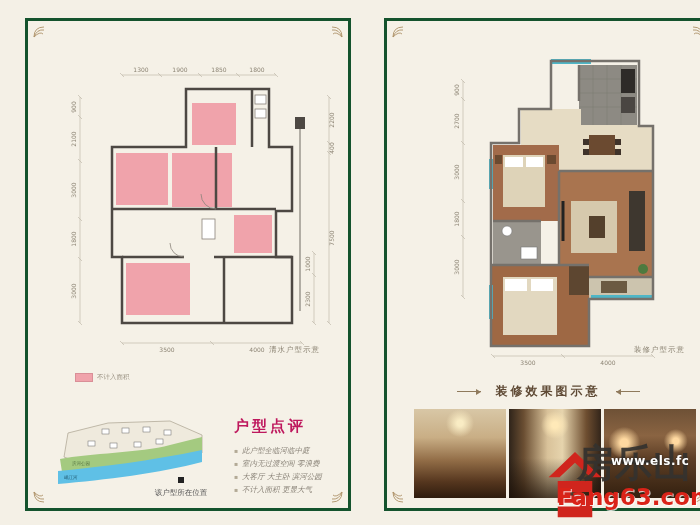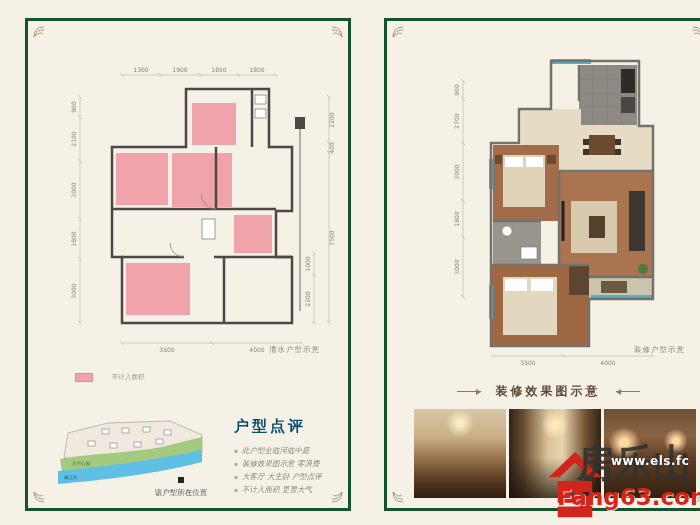--- a/index.html
+++ b/index.html
@@ -8,26 +8,26 @@
   .panel{position:absolute;top:18px;height:487px;border:3px solid #14532d;background:#f5f1e7;}
   #panel-left{left:25px;width:320px;}
   #panel-right{left:352px;width:322px;margin-left:32px;}
   .corner{position:absolute;width:14px;height:14px;opacity:.85;}
   .corner.tl{top:4px;left:4px;}
   .corner.tr{top:4px;right:4px;transform:scaleX(-1);}
   .corner.bl{bottom:4px;left:4px;transform:scaleY(-1);}
   .corner.br{bottom:4px;right:4px;transform:scale(-1,-1);}
   .plan-svg{position:absolute;}
   .plan-label{position:absolute;font-size:7.5px;color:#8d8575;letter-spacing:1px;}
-  .legend{position:absolute;left:47px;top:352px;display:flex;align-items:center;gap:19px;}
+  .legend{position:absolute;left:47px;top:352px;display:flex;align-items:center;gap:4px;}
   .legend .sw{width:16px;height:7px;background:#f0a3ab;border:.5px solid #d98f97;}
   .legend .tx{font-size:6.5px;color:#9a9283;}
   .review{position:absolute;left:206px;top:396px;width:110px;}
   .review h3{margin:0 0 8px 0;font-family:Liberation Mono, monospace;font-size:15px;
-             font-weight:bold;color:#0c4a6e;letter-spacing:3px;}
+             font-weight:bold;color:#be185d;letter-spacing:3px;}
   .review ul{margin:0;padding:0;list-style:none;font-style:italic;}
   .review li{font-size:7.5px;color:#8a8378;line-height:13px;display:flex;gap:4px;}
   .review .blt::before{content:"▪";color:#b3aa96;font-size:6px;}
   .gallery-head{position:absolute;left:0;top:362px;width:100%;display:flex;
                 align-items:center;justify-content:center;gap:15px;}
   .gallery-head .tt{font-family:"DejaVu Serif",serif;font-size:12px;font-weight:bold;
                     color:#5f4a35;letter-spacing:3px;}
   .orn-line{width:24px;height:1px;background:#8f7a5c;position:relative;}
   .orn-line::after{content:"";position:absolute;top:-2.5px;width:0;height:0;
                    border-top:3px solid transparent;border-bottom:3px solid transparent;}
@@ -187,25 +187,25 @@
 
   <div class="review">
     <h3>户型点评</h3>
     <ul>
       <li>
           <span class="blt"></span>
           <span>此户型全临河临中庭</span>
         </li>
       <li>
           <span class="blt"></span>
-          <span>装修效果图示意 零浪费</span>
+          <span>室内无过渡空间 零浪费</span>
         </li>
       <li>
           <span class="blt"></span>
-          <span>大客厅 大主卧 户型点评</span>
+          <span>大客厅 大主卧 滨河公园</span>
         </li>
       <li>
           <span class="blt"></span>
           <span>不计入面积 更显大气</span>
         </li>
     </ul>
   </div>
 </div>
 
 <div class="panel" id="panel-right">

